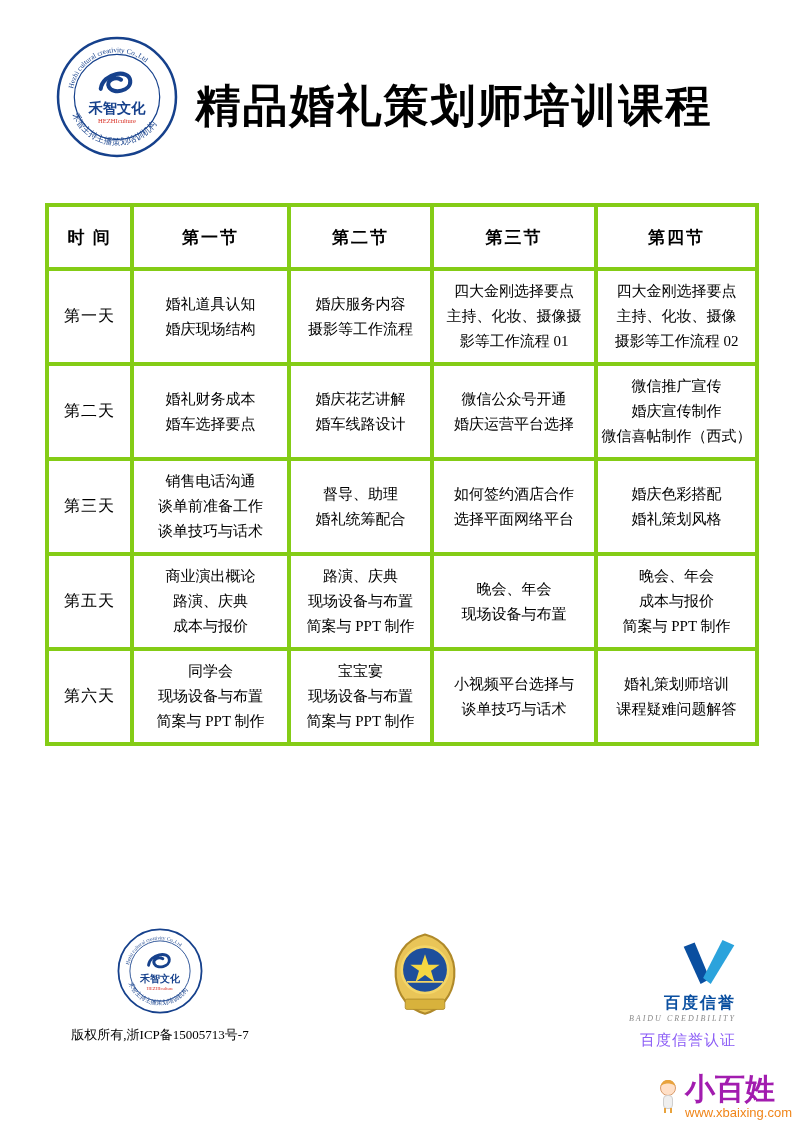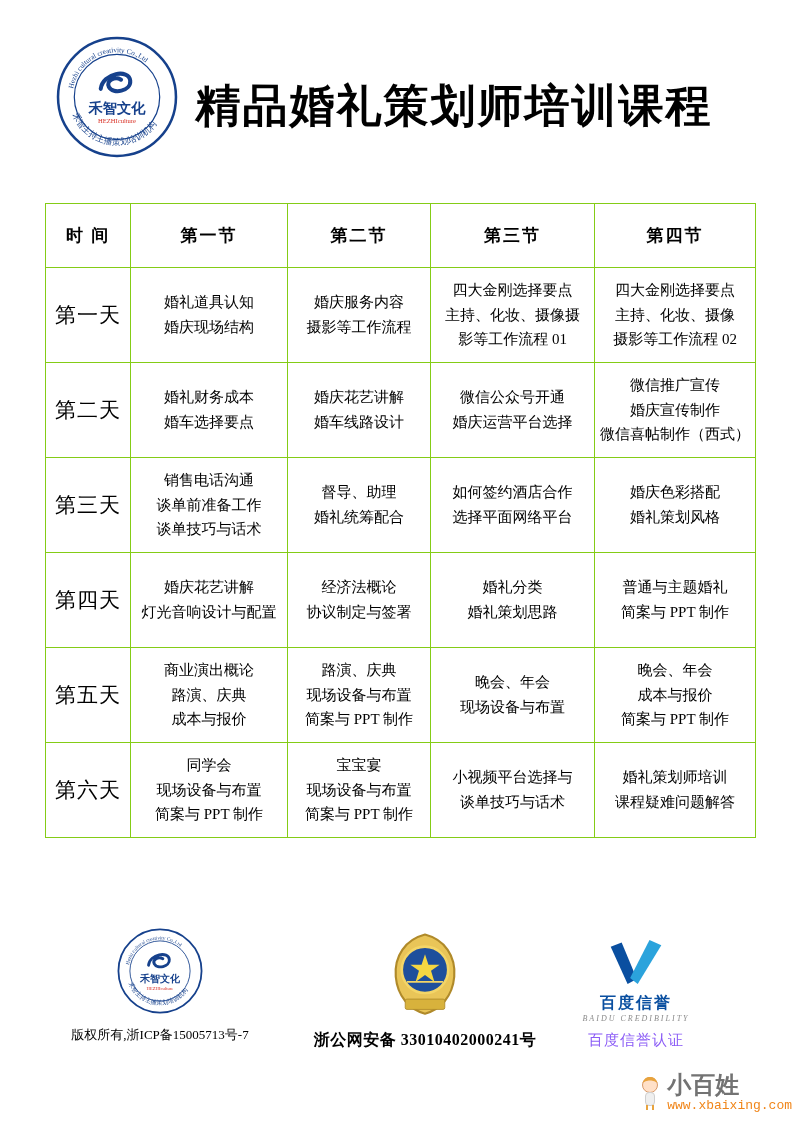--- a/index.html
+++ b/index.html
@@ -16,46 +16,46 @@
     text-align:center; font-size:45px; font-weight:bold; letter-spacing:2px;
     white-space:nowrap;
   }
 
   
   .course-table {
     position:absolute; left:45px; top:203px; width:710px;
     border-collapse:collapse; table-layout:fixed;
   }
   .course-table th, .course-table td {
-    border:1px solid #84cc16; text-align:center; vertical-align:middle;
+    border:4px solid #84cc16; text-align:center; vertical-align:middle;
     padding:4px 3px; white-space:pre-line;
   }
   .course-table th { height:64px; font-size:17px; font-weight:bold; letter-spacing:2px; }
   .course-table td { height:95px; font-size:15px; line-height:1.65; }
-  .course-table td.day { font-size:21px; letter-spacing:1px; }
+  .course-table td.day { font-size:16px; letter-spacing:1px; }
 
   
   .footer-left  { position:absolute; left:60px;  top:928px; width:200px; text-align:center; }
   .footer-center{ position:absolute; left:290px; top:932px; width:270px; text-align:center; }
-  .footer-right { position:absolute; left:556px; top:938px; width:160px; text-align:center; }
+  .footer-right { position:absolute; left:576px; top:938px; width:160px; text-align:right; }
   .footer-logo { width:86px; height:86px; }
   .copyright-text { margin-top:8px; font-size:13px; }
   .police-text { margin-top:8px; font-size:16px; font-weight:bold; letter-spacing:0.5px; }
   .baidu-title { font-size:16px; font-weight:bold; color:#0a4fa0; margin-top:3px; letter-spacing:2px; }
   .baidu-sub { font-size:8px; color:#8a8a8a; letter-spacing:2px;font-style:italic; }
   .baidu-cert { font-size:15px; margin-top:8px; color:#8b5cf6; letter-spacing:1px; }
 
   
   .watermark {
     position:absolute; right:8px; top:1072px;
     display:flex; align-items:center; gap:5px;
   }
-  .wm-name { font-size:24px; font-weight:bold; color:#737373; line-height:1.1;
+  .wm-name { font-size:30px; font-weight:bold; color:#a21caf; line-height:1.1;
              font-family:"Liberation Sans","DejaVu Sans",sans-serif; }
-  .wm-url  { font-size:13px; color:#f08519; font-family:Liberation Mono, monospace; }
+  .wm-url  { font-size:13px; color:#f08519; font-family:Liberation Sans, sans-serif; }
 </style>
 </head>
 <body>
 
 <svg class="header-logo" viewBox="0 0 120 120">
   <circle cx="60" cy="60" r="58" fill="#fff" stroke="#16418c" stroke-width="2.5"></circle>
   <circle cx="60" cy="60" r="42" fill="none" stroke="#16418c" stroke-width="1.2"></circle>
   <defs>
     <path id="arcT1" d="M 16,60 A 44,44 0 1 1 104,60"></path>
     <path id="arcB1" d="M 13,60 A 47,47 0 0 0 107,60"></path>
@@ -122,31 +122,20 @@
 谈单前准备工作
 谈单技巧与话术</td>
       <td>督导、助理
 婚礼统筹配合</td>
       <td>如何签约酒店合作
 选择平面网络平台</td>
       <td>婚庆色彩搭配
 婚礼策划风格</td>
     </tr>
     <tr>
-      <td class="day">第四天</td>
-      <td>婚庆花艺讲解
-灯光音响设计与配置</td>
-      <td>经济法概论
-协议制定与签署</td>
-      <td>婚礼分类
-婚礼策划思路</td>
-      <td>普通与主题婚礼
-简案与 PPT 制作</td>
-    </tr>
-    <tr>
       <td class="day">第五天</td>
       <td>商业演出概论
 路演、庆典
 成本与报价</td>
       <td>路演、庆典
 现场设备与布置
 简案与 PPT 制作</td>
       <td>晚会、年会
 现场设备与布置</td>
       <td>晚会、年会
@@ -191,21 +180,20 @@
 </div>
 
 <div class="footer-center">
   <svg width="78" height="86" viewBox="0 0 90 100">
     <path d="M45,3 C22,9 9,28 11,52 C13,75 27,90 45,95 C63,90 77,75 79,52 C81,28 68,9 45,3 Z" fill="#e9c558" stroke="#b08a2a" stroke-width="2.5"></path>
     <circle cx="45" cy="44" r="27" fill="#1e4f9c" stroke="#f3d567" stroke-width="3"></circle>
     <polygon points="45,26 49,38 62,38 52,45 56,58 45,50 34,58 38,45 28,38 41,38" fill="#f5d742"></polygon>
     <path d="M24,58 H66" stroke="#f3d567" stroke-width="2"></path>
     <rect x="22" y="78" width="46" height="12" rx="2" fill="#d8b23c" stroke="#b08a2a"></rect>
   </svg>
-  <div class="police-text">浙公网安备 33010402000241号</div>
 </div>
 
 <div class="footer-right">
   <svg width="54" height="48" viewBox="0 0 64 56">
     <polygon points="2,10 15,5 33,48 22,54" fill="#0a4fa0"></polygon>
     <polygon points="48,2 62,8 34,54 25,47" fill="#2ba3dc"></polygon>
   </svg>
   <div class="baidu-title">百度信誉</div>
   <div class="baidu-sub">BAIDU CREDIBILITY</div>
   <div class="baidu-cert">百度信誉认证</div>

